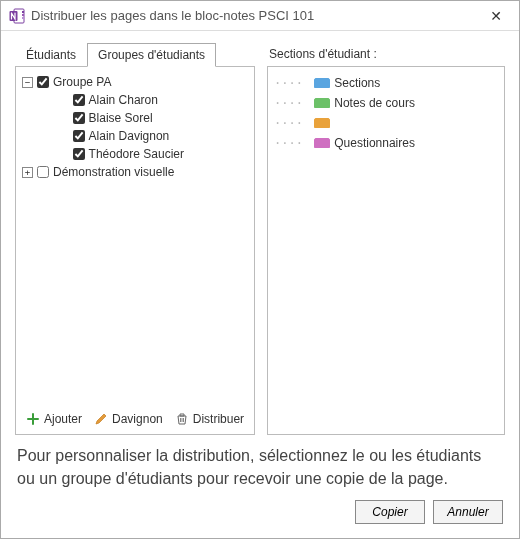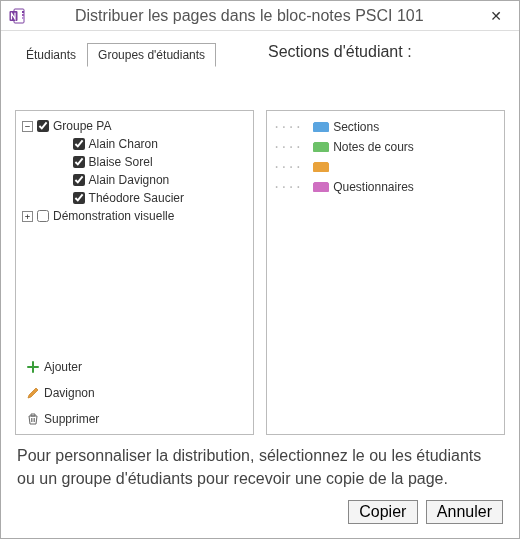--- a/index.html
+++ b/index.html
@@ -25,23 +25,22 @@
     padding: 0 8px;
     border-bottom: 1px solid #ddd;
   }
   .titlebar .app-icon {
     width: 16px; height: 16px;
     margin-right: 6px;
     display: inline-flex;
   }
   .titlebar .title {
     flex: 1;
-    font-size: 16px;
+    font-size: 13px;
     color: #555;
-    margin-left: 44px;
   }
   .titlebar .close {
     width: 30px;
     text-align: center;
     cursor: pointer;
     font-size: 14px;
     color: #333;
   }
   .content {
     flex: 1;
@@ -53,21 +52,20 @@
     flex: 1;
     display: flex;
     gap: 12px;
     min-height: 0;
   }
   .panel-left, .panel-right {
     flex: 1;
     display: flex;
     flex-direction: column;
     min-height: 0;
-    gap: 44px;
   }
   .tabs {
     display: flex;
     align-items: flex-end;
     height: 26px;
   }
   .tab {
     padding: 4px 10px;
     border: 1px solid transparent;
     font-size: 12px;
@@ -88,21 +86,21 @@
     flex: 1;
     overflow: auto;
     margin-top: -1px;
     position: relative;
     z-index: 1;
     padding: 6px 6px 6px 6px;
     display: flex;
     flex-direction: column;
   }
   .panel-right .heading {
-    font-size: 16px;
+    font-size: 12px;
     padding: 4px 0 6px 2px;
     height: 26px;
     display: flex;
     align-items: flex-end;
   }
   .tree {
     font-size: 12px;
     line-height: 18px;
   }
   .tree-row {
@@ -154,21 +152,20 @@
     margin: 0 4px;
     display: inline-block;
     border-radius: 2px 2px 0 0;
     border-bottom: 0;
   }
   .toolbar {
     display: flex;
     gap: 12px;
     padding: 6px 4px 2px 4px;
     margin-top: auto;
-    flex-direction: column;
   }
   .tbtn {
     display: inline-flex;
     align-items: center;
     gap: 4px;
     font-size: 12px;
     color: #333;
     cursor: pointer;
   }
   .tbtn .ic {
@@ -187,23 +184,24 @@
     display: flex;
     justify-content: flex-end;
     gap: 8px;
     padding: 0 2px 2px 2px;
   }
   .btn {
     min-width: 70px;
     height: 24px;
     border: 1px solid #888;
     background: #f4f4f4;
-    font-size: 16px;
+    font-size: 12px;
     cursor: pointer;
     padding: 0 10px;
+    font-style: italic;
   }
 </style>
 </head>
 <body>
 
 <div class="window">
 
   <div class="titlebar">
     <span class="app-icon">
       <svg viewBox="0 0 16 16" width="16" height="16">
@@ -281,21 +279,21 @@
               </span>
               <span>Davignon</span>
             </span>
             <span class="tbtn">
               <span class="ic">
                 <svg viewBox="0 0 14 14" width="14" height="14">
                     <path d="M3 4h8l-1 8H4L3 4zm2-2h4v2H5V2z" fill="none" stroke="#666" stroke-width="1"></path>
                     <path d="M5.5 6v4M7 6v4M8.5 6v4" stroke="#666" stroke-width="0.8"></path>
                   </svg>
               </span>
-              <span>Supprimer</span>
+              <span>Distribuer</span>
             </span>
           </div>
         </div>
       </div>
 
       <div class="panel-right">
         <div class="heading">Sections d'étudiant :</div>
         <div class="listbox">
           <div class="list">
             <div class="list-row">

